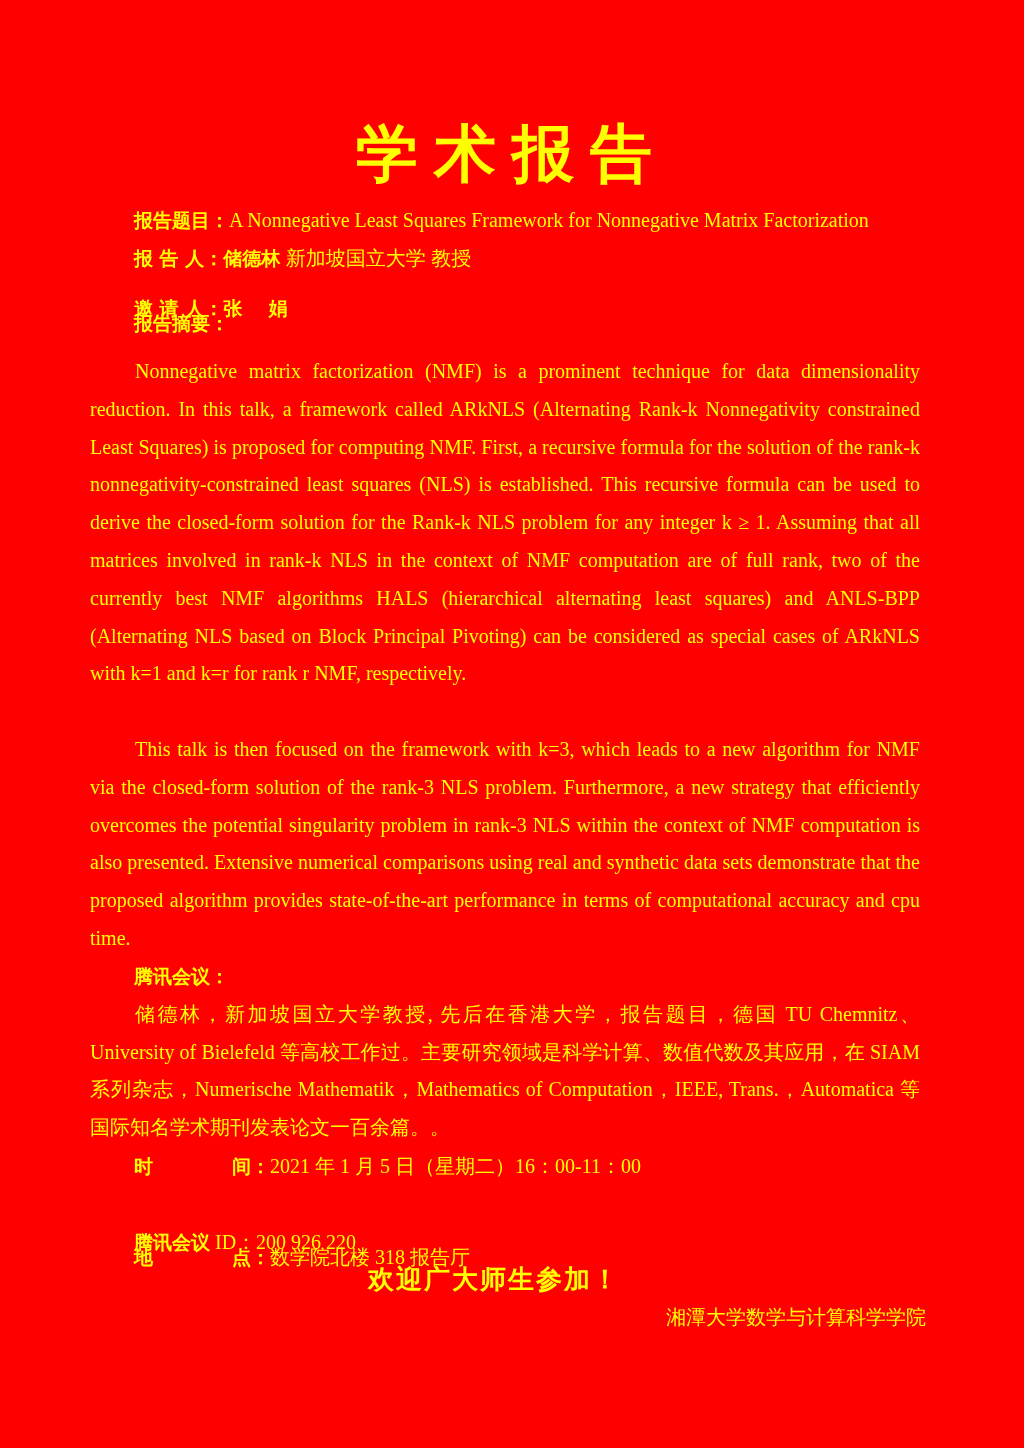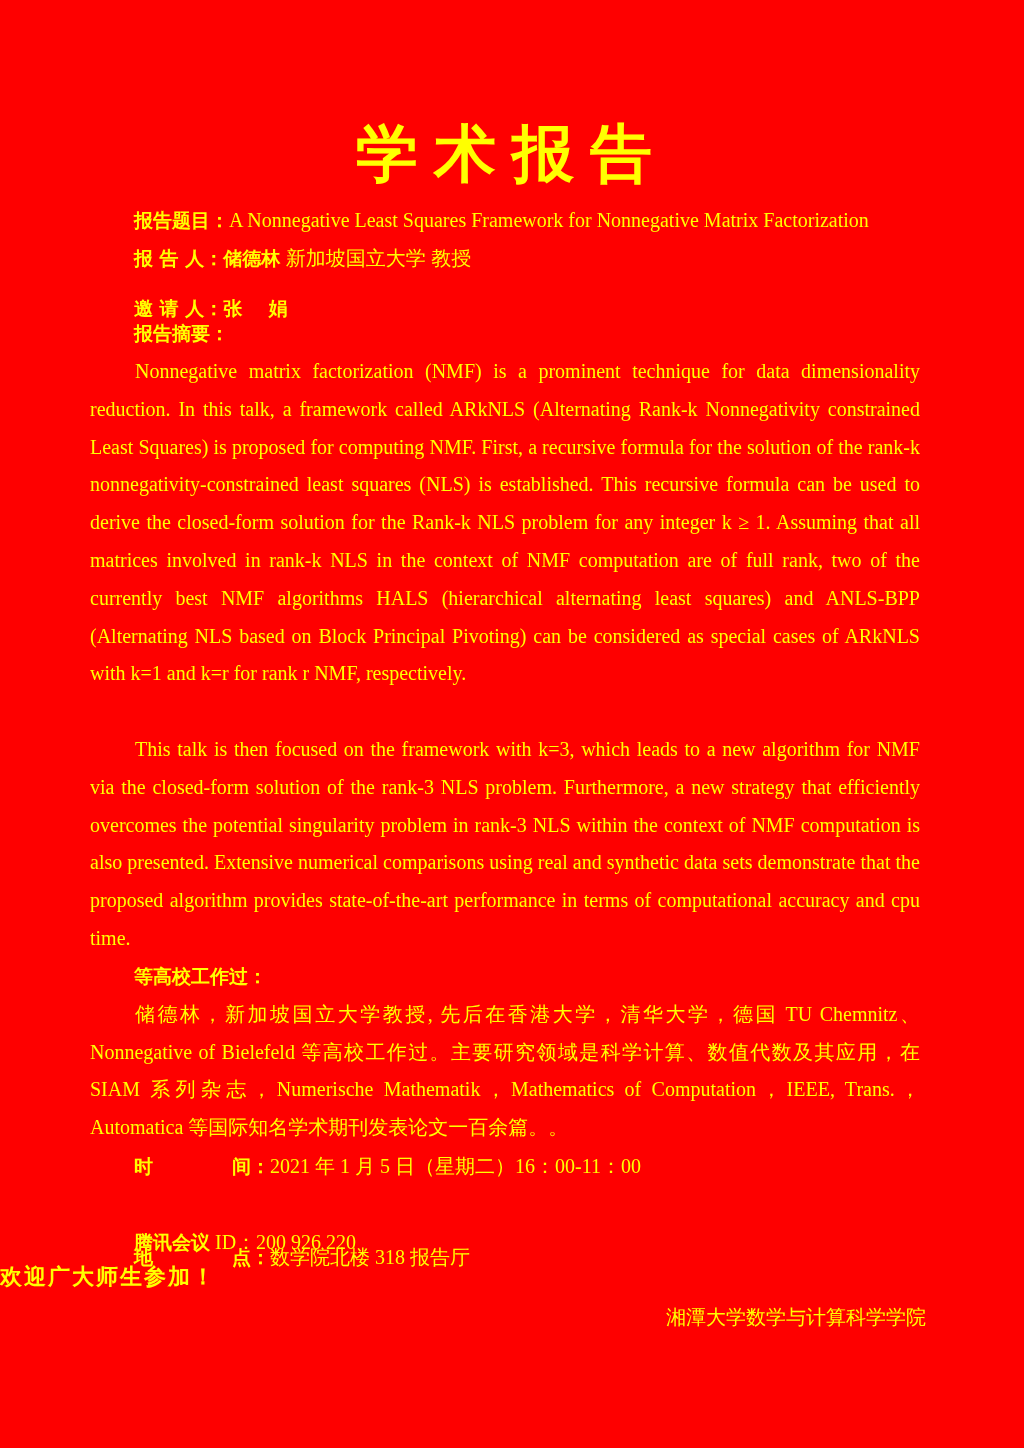--- a/index.html
+++ b/index.html
@@ -1,48 +1,48 @@
 <!DOCTYPE html>
 <html><head>
 <meta charset="utf-8">
 <style>
   html,body{margin:0;padding:0;}
   body{width:1024px;height:1448px;background:#fe0000;color:#ffff00;font-family:"Liberation Serif","DejaVu Serif",serif;overflow:hidden;position:relative;}
   .title{position:absolute;top:112px;left:0;width:1024px;text-align:center;font-size:62px;font-weight:bold;letter-spacing:16px;font-family:"DejaVu Serif",serif;}
   .row{position:absolute;left:98px;font-size:20px;line-height:28px;white-space:nowrap;margin-left:36px;}
   .lbl{font-family:"DejaVu Sans",sans-serif;font-weight:bold;font-size:19px;}
   .para{position:absolute;left:90px;width:830px;font-size:20px;line-height:37.8px;text-align:justify;text-indent:45px;}
-  .welcome{position:absolute;top:1262px;left:0;width:988px;text-align:left;font-size:22px;font-weight:bold;font-family:"DejaVu Sans",sans-serif;letter-spacing:2px;}
+  .welcome{position:absolute;top:1262px;left:0;width:988px;text-align:center;font-size:26px;font-weight:bold;font-family:"DejaVu Sans",sans-serif;letter-spacing:2px;}
   .org{position:absolute;top:1304px;right:98px;font-size:20px;font-family:Liberation Serif, serif;}
 </style>
 </head>
 <body>
 
 <div class="title">学术报告</div>
 
 <div class="row" style="top:206px">
   <span class="lbl">报告题目：</span><span>A Nonnegative Least Squares Framework for Nonnegative Matrix Factorization</span>
 </div>
 <div class="row" style="top:244px">
   <span class="lbl">报 告 人：</span><span class="lbl">储德林</span><span style="font-family:Liberation Sans, sans-serif"> 新加坡国立大学  教授</span>
 </div>
 <div class="row" style="top:294px">
   <span class="lbl">邀 请 人：</span><span class="lbl" style="white-space:pre">张    娟</span>
 </div>
-<div class="row" style="top:319px">
+<div class="row" style="top:309px">
   <span class="lbl">报告摘要：</span>
 </div>
 
 <div class="para" style="top:353px">Nonnegative matrix factorization (NMF) is a prominent technique for data dimensionality reduction. In this talk, a framework called ARkNLS (Alternating Rank-k Nonnegativity constrained Least Squares) is proposed for computing NMF. First, a recursive formula for the solution of the rank-k nonnegativity-constrained least squares (NLS) is established. This recursive formula can be used to derive the closed-form solution for the Rank-k NLS problem for any integer k ≥ 1. Assuming that all matrices involved in rank-k NLS in the context of NMF computation are of full rank, two of the currently best NMF algorithms HALS (hierarchical alternating least squares) and ANLS-BPP (Alternating NLS based on Block Principal Pivoting) can be considered as special cases of ARkNLS with k=1 and k=r for rank r NMF, respectively.</div>
 <div class="para" style="top:731px">This talk is then focused on the framework with k=3, which leads to a new algorithm for NMF via the closed-form solution of the rank-3 NLS problem. Furthermore, a new strategy that efficiently overcomes the potential singularity problem in rank-3 NLS within the context of NMF computation is also presented. Extensive numerical comparisons using real and synthetic data sets demonstrate that the proposed algorithm provides state-of-the-art performance in terms of computational accuracy and cpu time.</div>
 
 <div class="row" style="top:962px">
-  <span class="lbl">等高校工作过：</span>
+  <span class="lbl">腾讯会议：</span>
 </div>
-<div class="para" style="top:996px;line-height:37.5px">储德林，新加坡国立大学教授, 先后在香港大学，清华大学，德国 TU Chemnitz、Nonnegative of Bielefeld 等高校工作过。主要研究领域是科学计算、数值代数及其应用，在 SIAM 系列杂志，Numerische Mathematik，Mathematics of Computation，IEEE, Trans.，Automatica  等国际知名学术期刊发表论文一百余篇。。</div>
+<div class="para" style="top:996px;line-height:37.5px">储德林，新加坡国立大学教授, 先后在香港大学，报告题目，德国 TU Chemnitz、University of Bielefeld 等高校工作过。主要研究领域是科学计算、数值代数及其应用，在 SIAM 系列杂志，Numerische Mathematik，Mathematics of Computation，IEEE, Trans.，Automatica  等国际知名学术期刊发表论文一百余篇。。</div>
 
 <div class="row" style="top:1152px">
   <span class="lbl" style="display:inline-block;width:98px">时</span><span class="lbl">间：</span><span>2021 年 1 月 5 日（星期二）16：00-11：00</span>
 </div>
 <div class="row" style="top:1243px">
   <span class="lbl" style="display:inline-block;width:98px">地</span><span class="lbl">点：</span><span>数学院北楼 318 报告厅</span>
 </div>
 <div class="row" style="top:1228px">
   <span class="lbl">腾讯会议</span><span> ID：200 926 220</span>
 </div>

